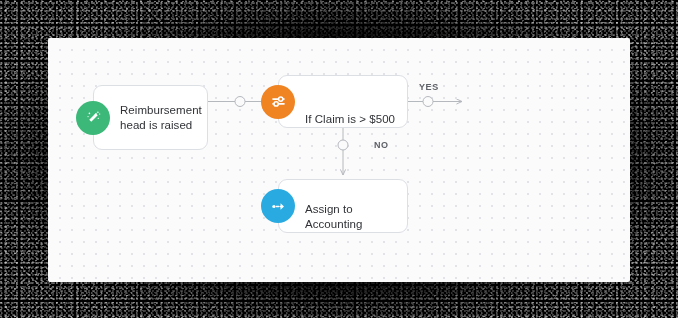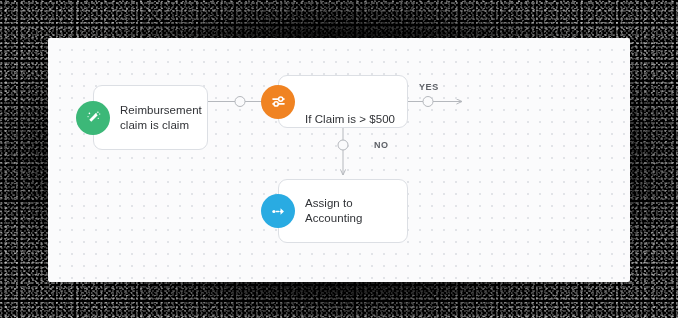--- a/index.html
+++ b/index.html
@@ -117,40 +117,40 @@
             <path d="M13.3 4.3 L14.0 5.0 L11.9 7.1 L11.2 6.4 Z" fill="#ffffff"></path>
             <circle cx="5.2" cy="5.2" r="0.95" fill="#ffffff"></circle>
             <circle cx="15.6" cy="11.0" r="0.8" fill="#ffffff"></circle>
             <rect x="14.4" y="3.1" width="1.5" height="1.5" fill="#ffffff"></rect>
             <rect x="16.6" y="5.3" width="1.3" height="1.3" fill="#ffffff"></rect>
             <rect x="3.0" y="8.4" width="1.2" height="1.2" fill="#ffffff"></rect>
           </svg>
         </div>
         <div class="label">
           <div>Reimbursement</div>
-          <div>claim is claim</div>
+          <div>head is raised</div>
         </div>
       </div>
 
       <div class="node" style="left:230px;top:37px;width:130px;height:53px;align-items:flex-end;">
         <div class="badge" style="background:#f08322;">
           <svg width="17" height="17" viewBox="0 0 20 20">
             <line x1="3.5" y1="7.2" x2="16.5" y2="7.2" stroke="#ffffff" stroke-width="1.8" stroke-linecap="round"></line>
             <line x1="3.5" y1="12.8" x2="16.5" y2="12.8" stroke="#ffffff" stroke-width="1.8" stroke-linecap="round"></line>
             <circle cx="12.6" cy="7.2" r="2.5" fill="#f08322" stroke="#ffffff" stroke-width="1.8"></circle>
             <circle cx="7.2" cy="12.8" r="2.5" fill="#f08322" stroke="#ffffff" stroke-width="1.8"></circle>
           </svg>
         </div>
         <div class="label">
           <div>If Claim is &gt; $500</div>
         </div>
       </div>
 
 
-      <div class="node" style="left:230px;top:141px;width:130px;height:64px;">
+      <div class="node" style="left:230px;top:141px;width:130px;height:54px;align-items:flex-end;">
         <div class="badge" style="background:#29abe2;">
           <svg width="17" height="17" viewBox="0 0 20 20">
             <circle cx="4.6" cy="10" r="1.9" fill="#ffffff"></circle>
             <line x1="7.6" y1="10" x2="13.3" y2="10" stroke="#ffffff" stroke-width="1.7" stroke-linecap="round" stroke-dasharray="2.6 1.9"></line>
             <path d="M12.4 6.3 L16.4 10 L12.4 13.7 Z" fill="#ffffff"></path>
           </svg>
         </div>
         <div class="label">
           <div>Assign to Accounting</div>
         </div>

